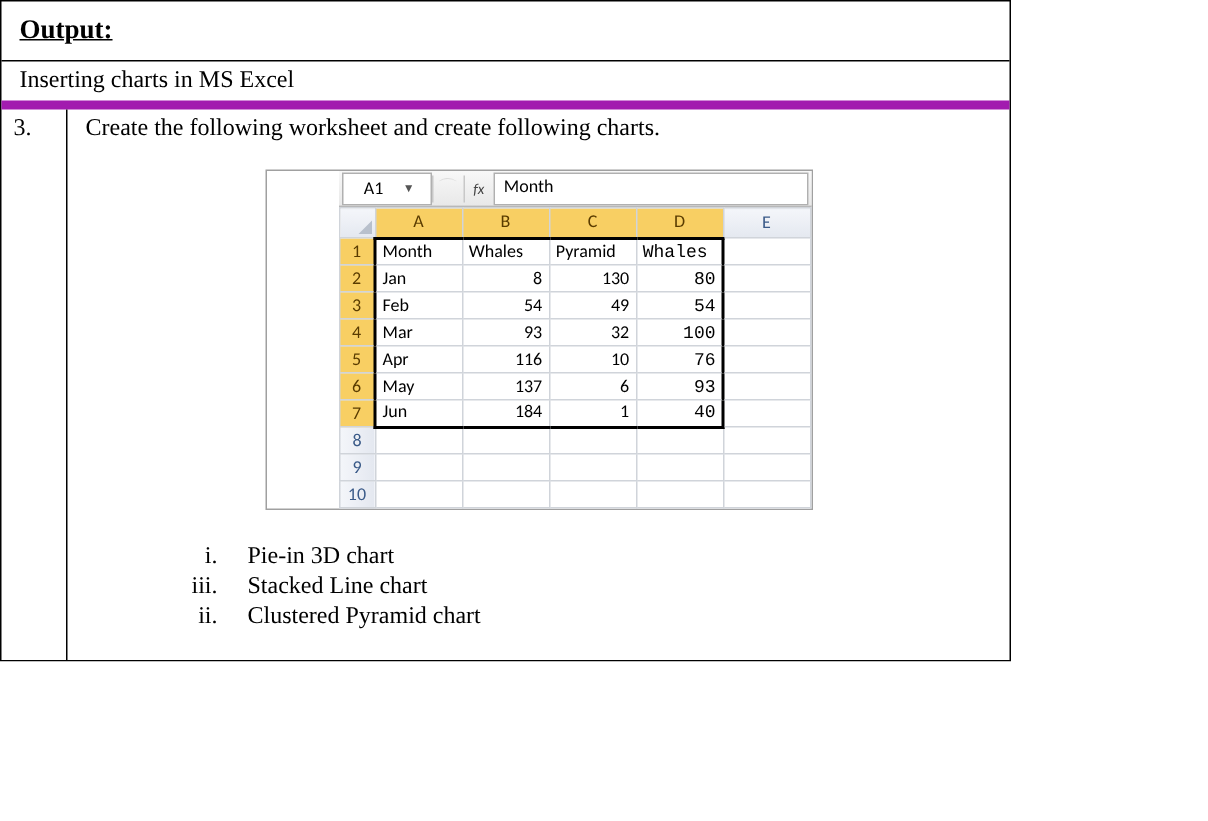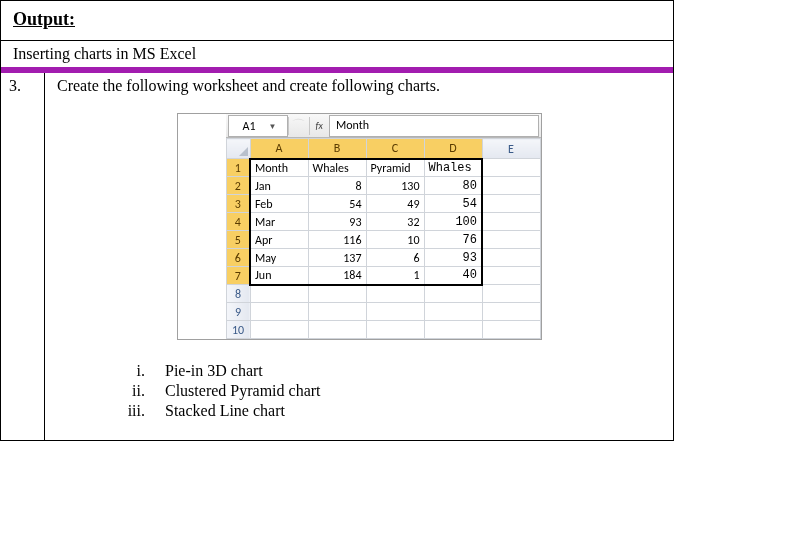--- a/index.html
+++ b/index.html
@@ -273,24 +273,24 @@
             </table>
         </div>
       </div>
 
       <div class="chart-list">
         <div class="row">
           <span class="num">i.</span>
           <span>Pie-in 3D chart</span>
         </div>
         <div class="row">
+          <span class="num">iii.</span>
+          <span>Stacked Line chart</span>
+        </div>
+        <div class="row">
           <span class="num">ii.</span>
           <span>Clustered Pyramid chart</span>
-        </div>
-        <div class="row">
-          <span class="num">iii.</span>
-          <span>Stacked Line chart</span>
         </div>
       </div>
 
     </div>
   </div>
 </div>
 
 </body></html>

